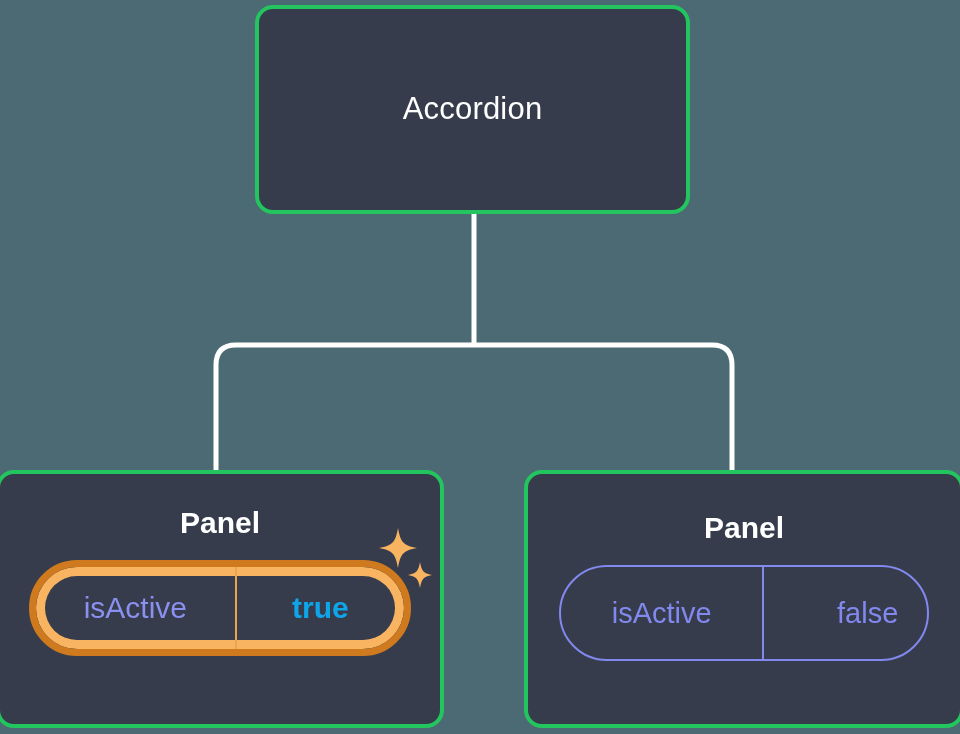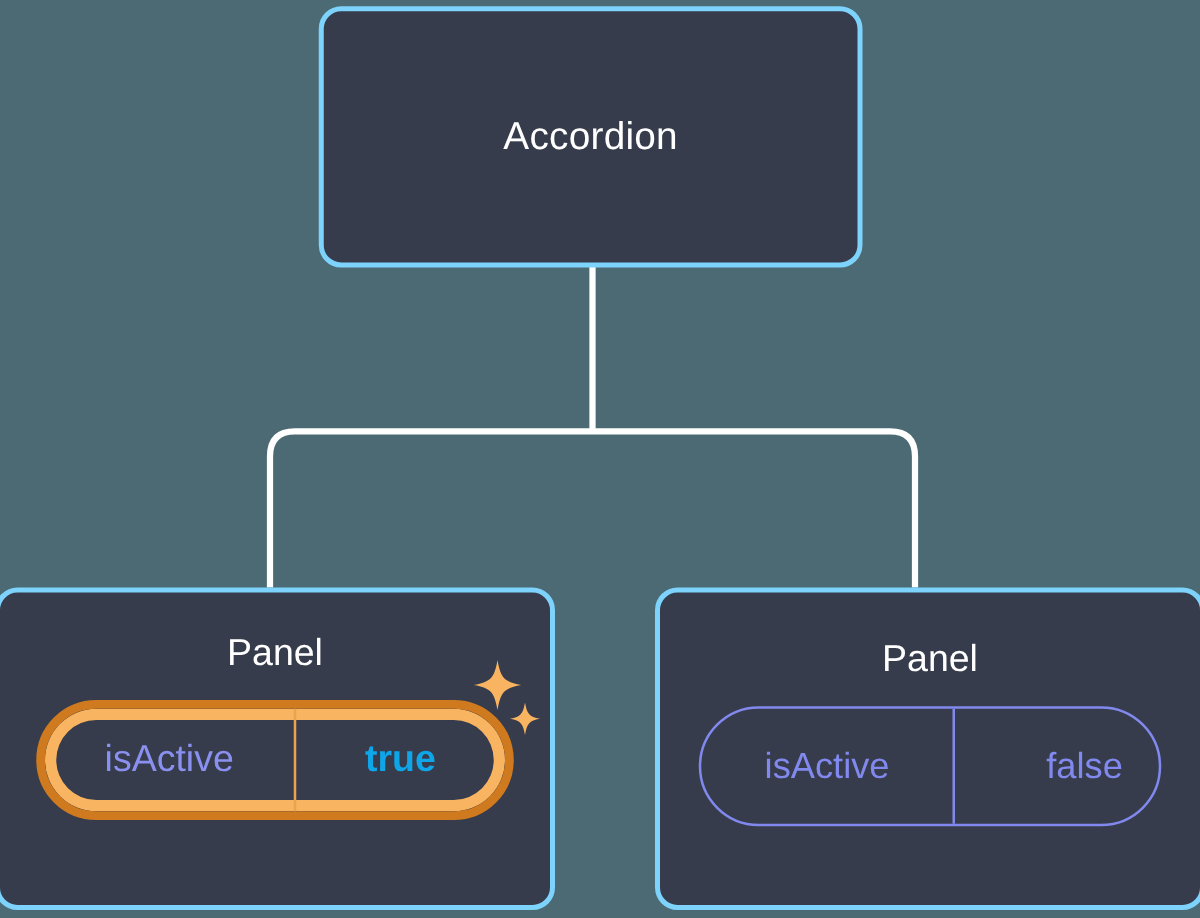--- a/index.html
+++ b/index.html
@@ -33,21 +33,21 @@
     height: 734px;
     z-index: 1;
     pointer-events: none;
   }
 
   
   .node {
     position: absolute;
     z-index: 2;
     background: #363c4c;
-    border: 4px solid #7dd3fc;
+    border: 4px solid #22c55e;
     border-radius: 18px;
     box-sizing: border-box;
     display: flex;
     flex-direction: column;
     align-items: center;
   }
 
   .node-root {
     left: 255px;
     top: 5px;
@@ -80,20 +80,21 @@
   .node-panel.right {
     left: 524px;
     width: 440px;
   }
 
   .panel-title {
     color: #ffffff;
     font-size: 30px;
     line-height: 1;
     white-space: nowrap;
+    font-weight: bold;
   }
 
   .node-panel.right .panel-title {
     margin-top: 5px;
   }
 
   
   .pill-wrap {
     position: relative;
     margin-top: 22px;

